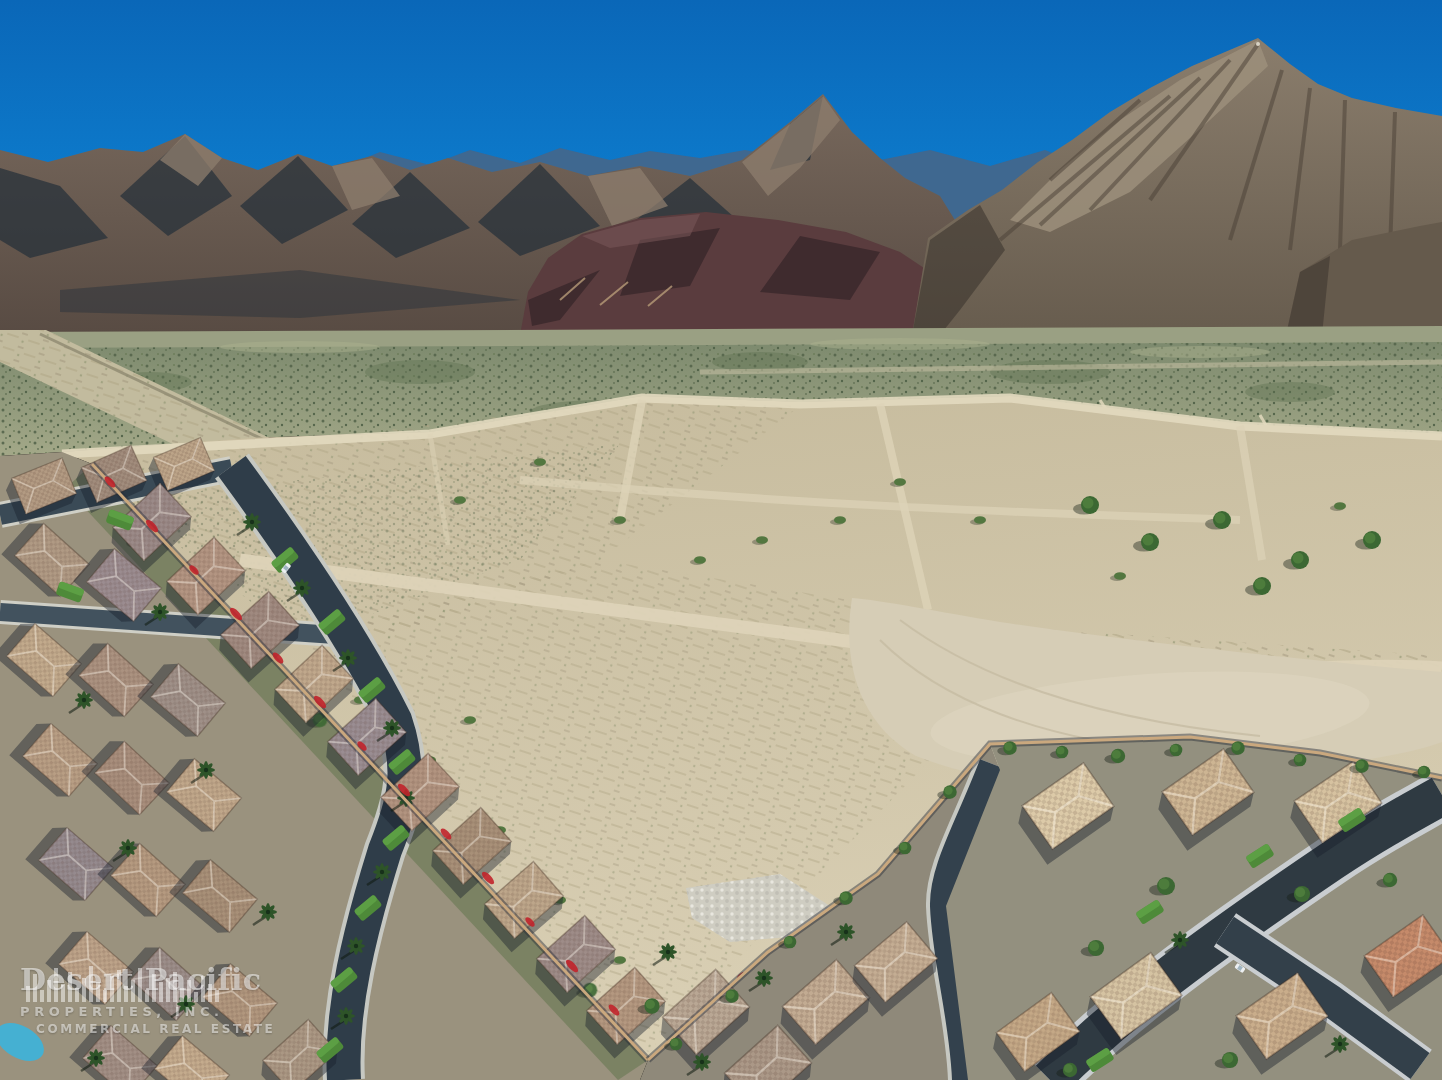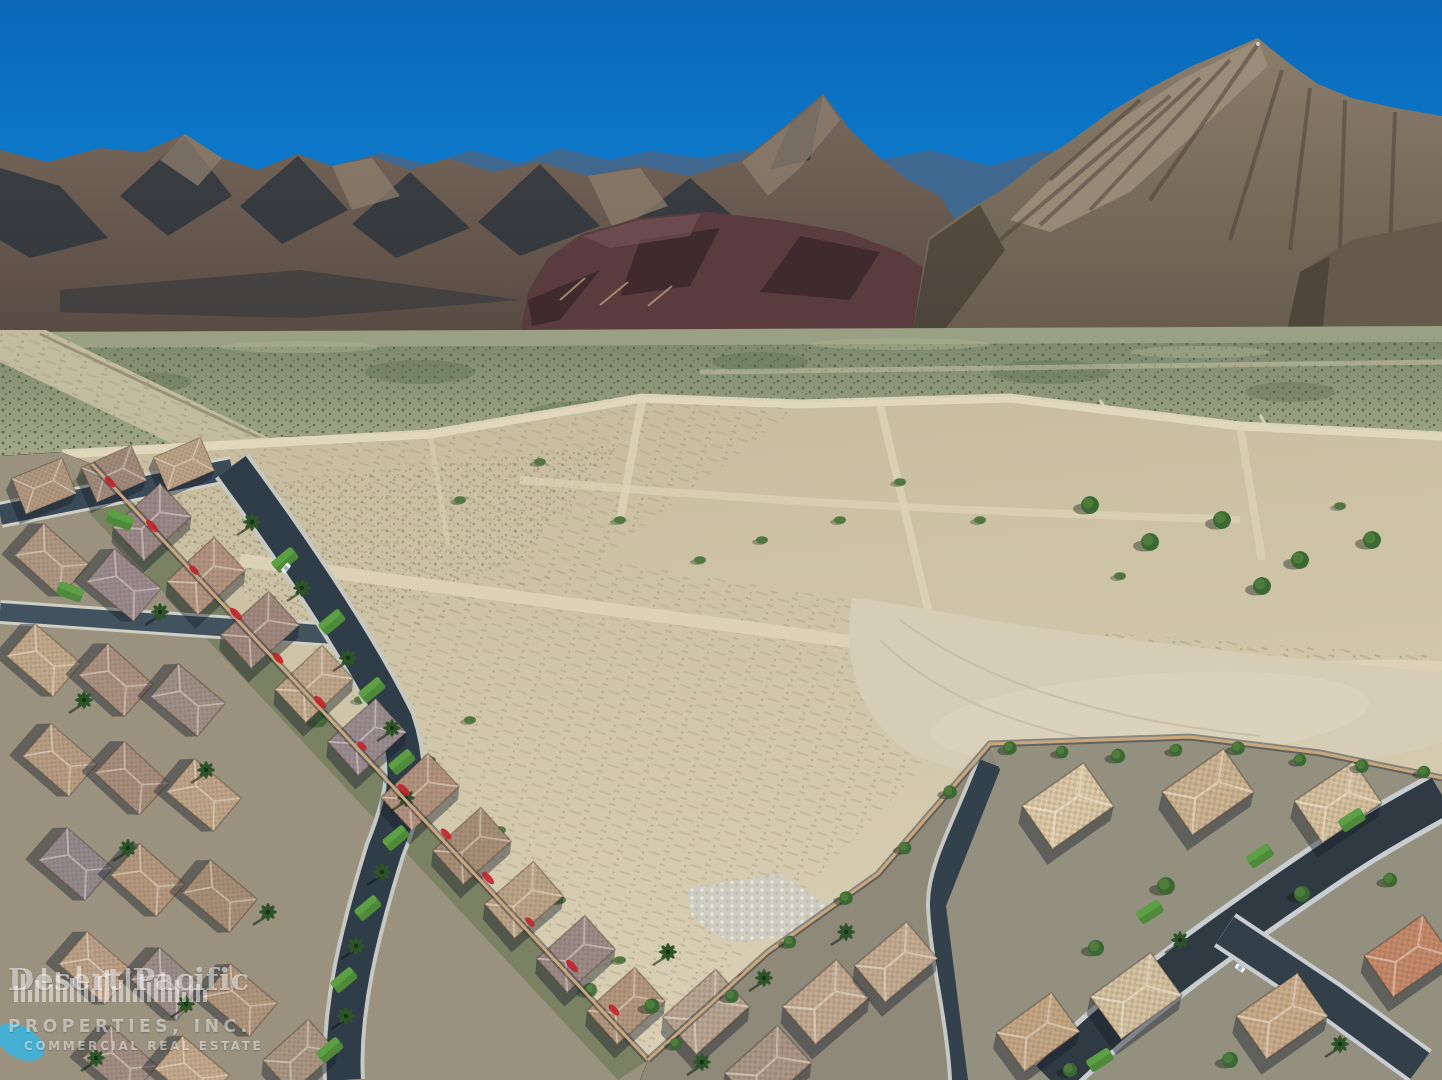--- a/index.html
+++ b/index.html
@@ -1,24 +1,24 @@
 <!DOCTYPE html>
 <html><head>
 <meta charset="utf-8">
 <style>
   html,body{margin:0;padding:0;background:#000;}
   .stage{position:relative;width:1442px;height:1080px;overflow:hidden;font-family:"Liberation Sans",sans-serif;}
   .stage svg{position:absolute;left:0;top:0;}
-  .watermark{position:absolute;left:8px;top:964px;width:230px;color:rgba(255,255,255,.55);
+  .watermark{position:absolute;left:20px;top:964px;width:230px;color:rgba(255,255,255,.55);
     text-shadow:0 1px 2px rgba(0,0,0,.25);user-select:none;}
   .wm-bars{display:block;margin-left:6px;opacity:.9;}
   .wm-line1{font-family:"DejaVu Serif","Liberation Serif",serif;font-weight:700;font-size:30px;
     line-height:1.02;letter-spacing:.5px;white-space:nowrap;margin-top:1px;}
-  .wm-line2{font-family:"DejaVu Sans","Liberation Sans",sans-serif;font-weight:700;font-size:17px;
-    letter-spacing:4.6px;margin-top:20px;white-space:nowrap;opacity:.92;}
+  .wm-line2{font-family:"DejaVu Sans","Liberation Sans",sans-serif;font-weight:700;font-size:13px;
+    letter-spacing:4.6px;margin-top:8px;white-space:nowrap;opacity:.92;}
   .wm-line3{font-family:"DejaVu Sans","Liberation Sans",sans-serif;font-weight:700;font-size:12px;
     letter-spacing:2.6px;margin-top:3px;white-space:nowrap;opacity:.92;margin-left:16px;}
 </style>
 </head>
 <body>
 
 <div class="stage">
 <svg width="1442" height="1080" viewBox="0 0 1442 1080">
   <defs>
     <linearGradient id="skyG" x1="0" y1="0" x2="0" y2="1">

